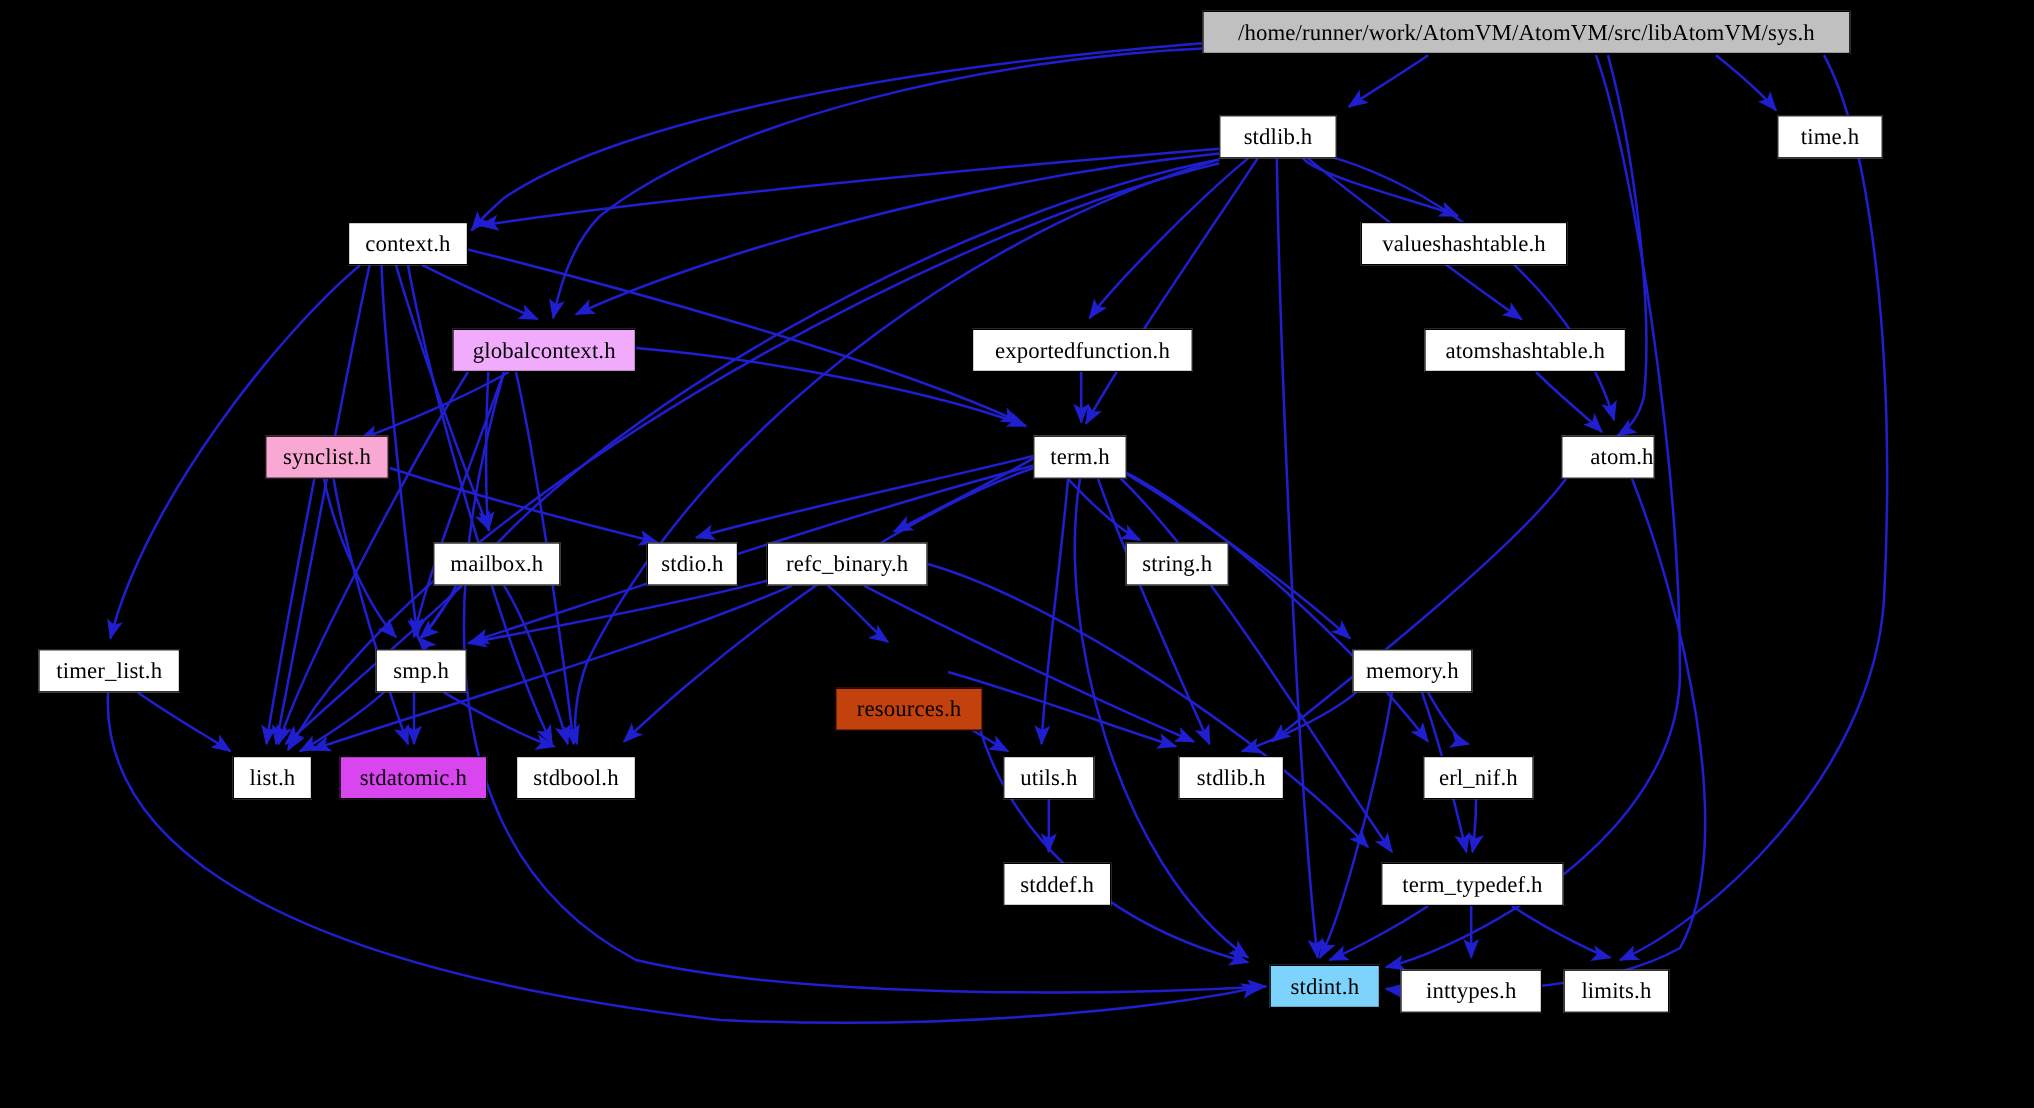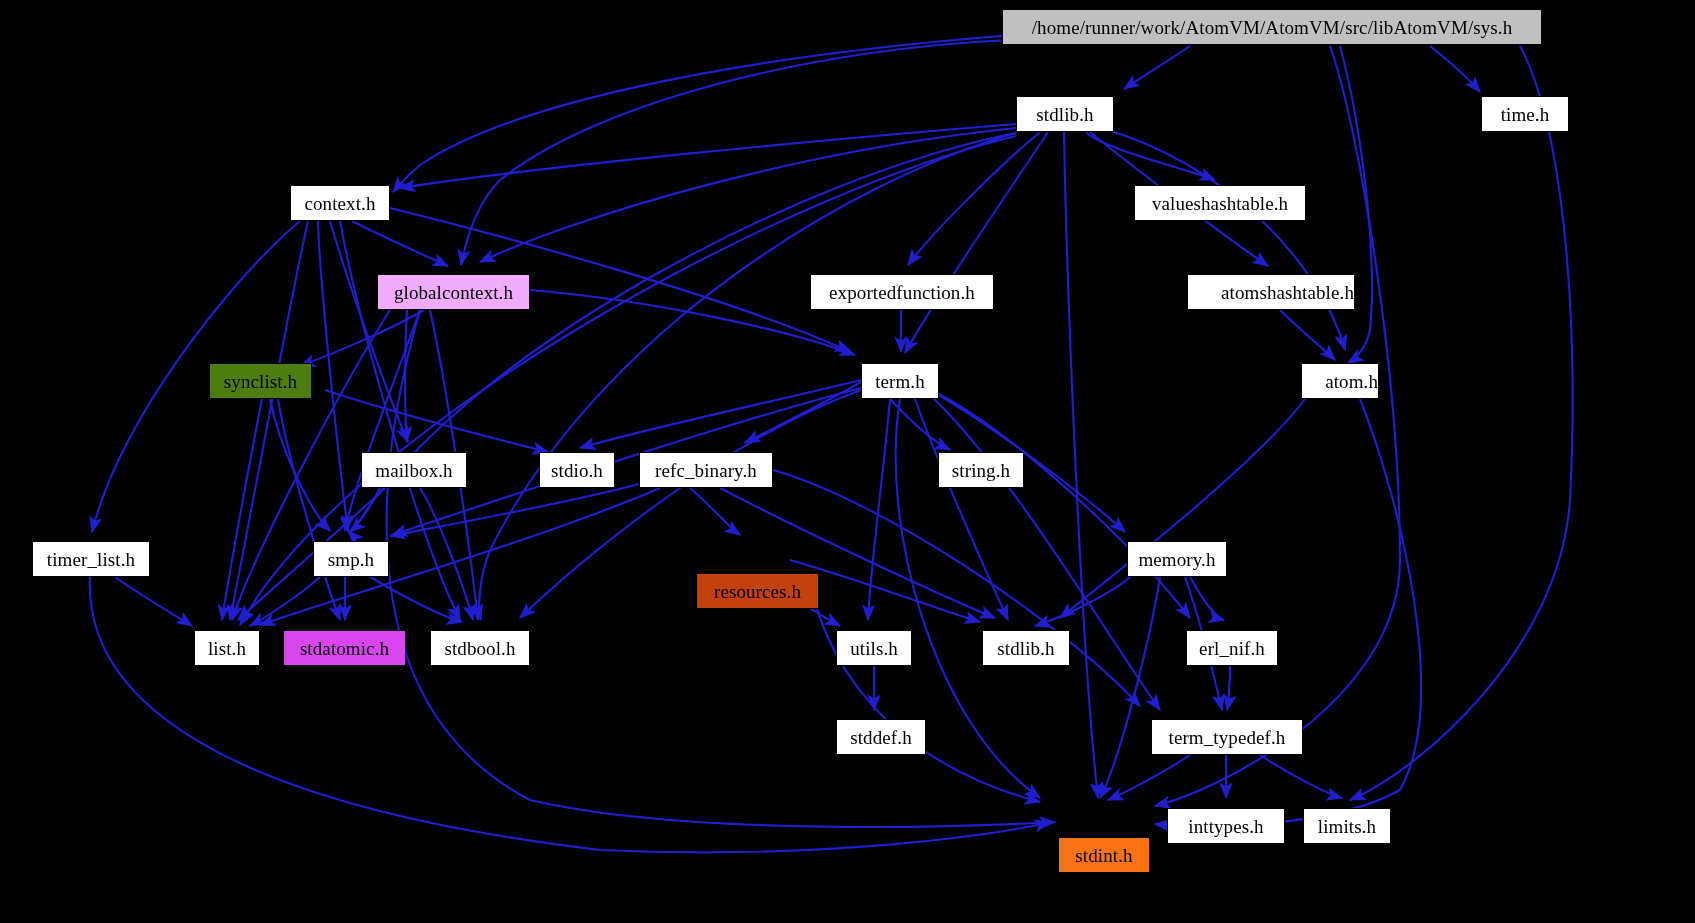--- a/index.html
+++ b/index.html
@@ -155,24 +155,24 @@
       </div>
       <div class="gnode" style="left: 1134px; top: 185px; width: 172px; height: 36px; background: rgb(255, 255, 255); border-color: rgb(0, 0, 0);">
         <span>valueshashtable.h</span>
       </div>
       <div class="gnode" style="left: 377px; top: 274px; width: 153px; height: 36px; background: #f0abfc; border-color: rgb(0, 0, 0);">
         <span>globalcontext.h</span>
       </div>
       <div class="gnode" style="left: 810px; top: 274px; width: 184px; height: 36px; background: rgb(255, 255, 255); border-color: rgb(0, 0, 0);">
         <span>exportedfunction.h</span>
       </div>
-      <div class="gnode" style="left: 1187px; top: 274px; width: 168px; height: 36px; background: rgb(255, 255, 255); border-color: rgb(0, 0, 0); justify-content: flex-end;">
+      <div class="gnode" style="left: 1187px; top: 274px; width: 168px; height: 36px; background: rgb(255, 255, 255); border-color: rgb(0, 0, 0);">
         <span>atomshashtable.h</span>
       </div>
-      <div class="gnode" style="left: 209px; top: 363px; width: 103px; height: 36px; background: #4d7c0f; border-color: rgb(0, 0, 0);">
+      <div class="gnode" style="left: 221px; top: 363px; width: 103px; height: 36px; background: #f9a8d4; border-color: rgb(0, 0, 0);">
         <span>synclist.h</span>
       </div>
       <div class="gnode" style="left: 861px; top: 363px; width: 78px; height: 36px; background: rgb(255, 255, 255); border-color: rgb(0, 0, 0);">
         <span>term.h</span>
       </div>
       <div class="gnode" style="left: 1301px; top: 363px; width: 78px; height: 36px; background: rgb(255, 255, 255); border-color: rgb(0, 0, 0); justify-content: flex-end;">
         <span>atom.h</span>
       </div>
       <div class="gnode" style="left: 361px; top: 452px; width: 106px; height: 36px; background: rgb(255, 255, 255); border-color: rgb(0, 0, 0);">
         <span>mailbox.h</span>
@@ -215,21 +215,21 @@
       </div>
       <div class="gnode" style="left: 1186px; top: 630px; width: 92px; height: 36px; background: rgb(255, 255, 255); border-color: rgb(0, 0, 0);">
         <span>erl_nif.h</span>
       </div>
       <div class="gnode" style="left: 836px; top: 719px; width: 90px; height: 36px; background: rgb(255, 255, 255); border-color: rgb(0, 0, 0);">
         <span>stddef.h</span>
       </div>
       <div class="gnode" style="left: 1151px; top: 719px; width: 152px; height: 36px; background: rgb(255, 255, 255); border-color: rgb(0, 0, 0);">
         <span>term_typedef.h</span>
       </div>
-      <div class="gnode" style="left: 1058px; top: 837px; width: 92px; height: 36px; background: #f97316; border-color: rgb(0, 0, 0);">
+      <div class="gnode" style="left: 1058px; top: 804px; width: 92px; height: 36px; background: #7dd3fc; border-color: rgb(0, 0, 0);">
         <span>stdint.h</span>
       </div>
       <div class="gnode" style="left: 1167px; top: 808px; width: 118px; height: 36px; background: rgb(255, 255, 255); border-color: rgb(0, 0, 0);">
         <span>inttypes.h</span>
       </div>
       <div class="gnode" style="left: 1303px; top: 808px; width: 88px; height: 36px; background: rgb(255, 255, 255); border-color: rgb(0, 0, 0);">
         <span>limits.h</span>
       </div>
     </div>
 </div>

